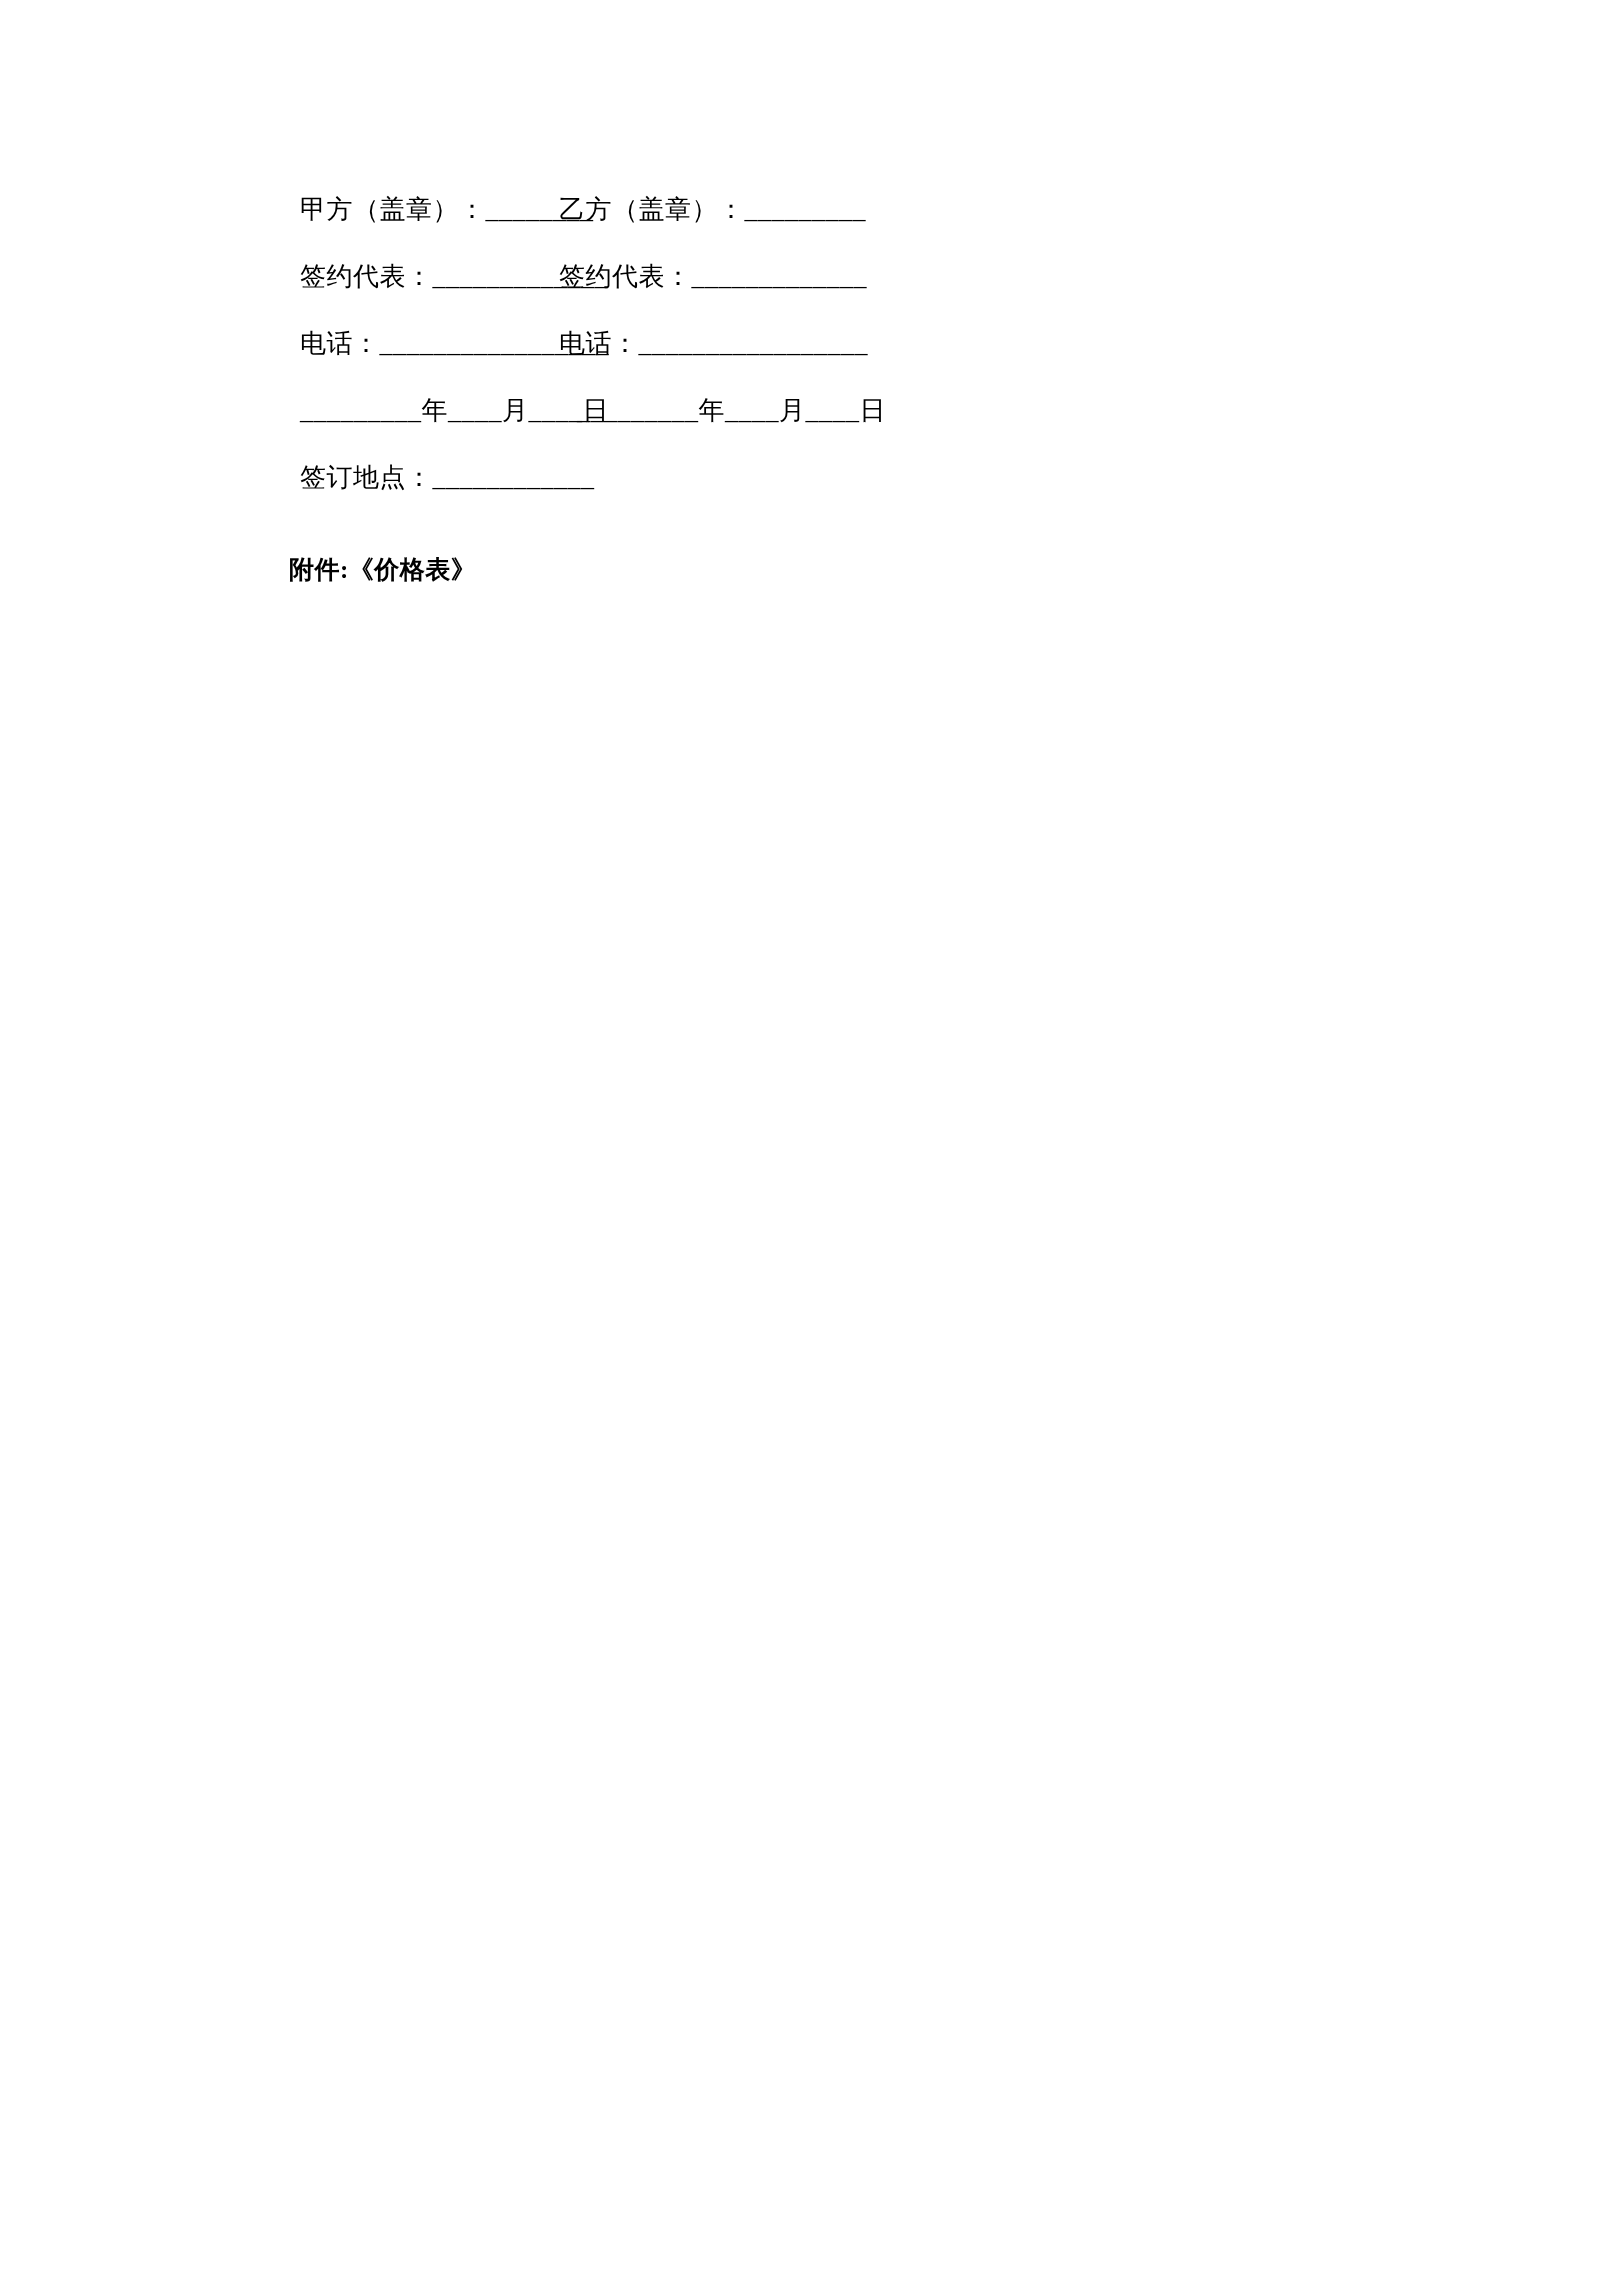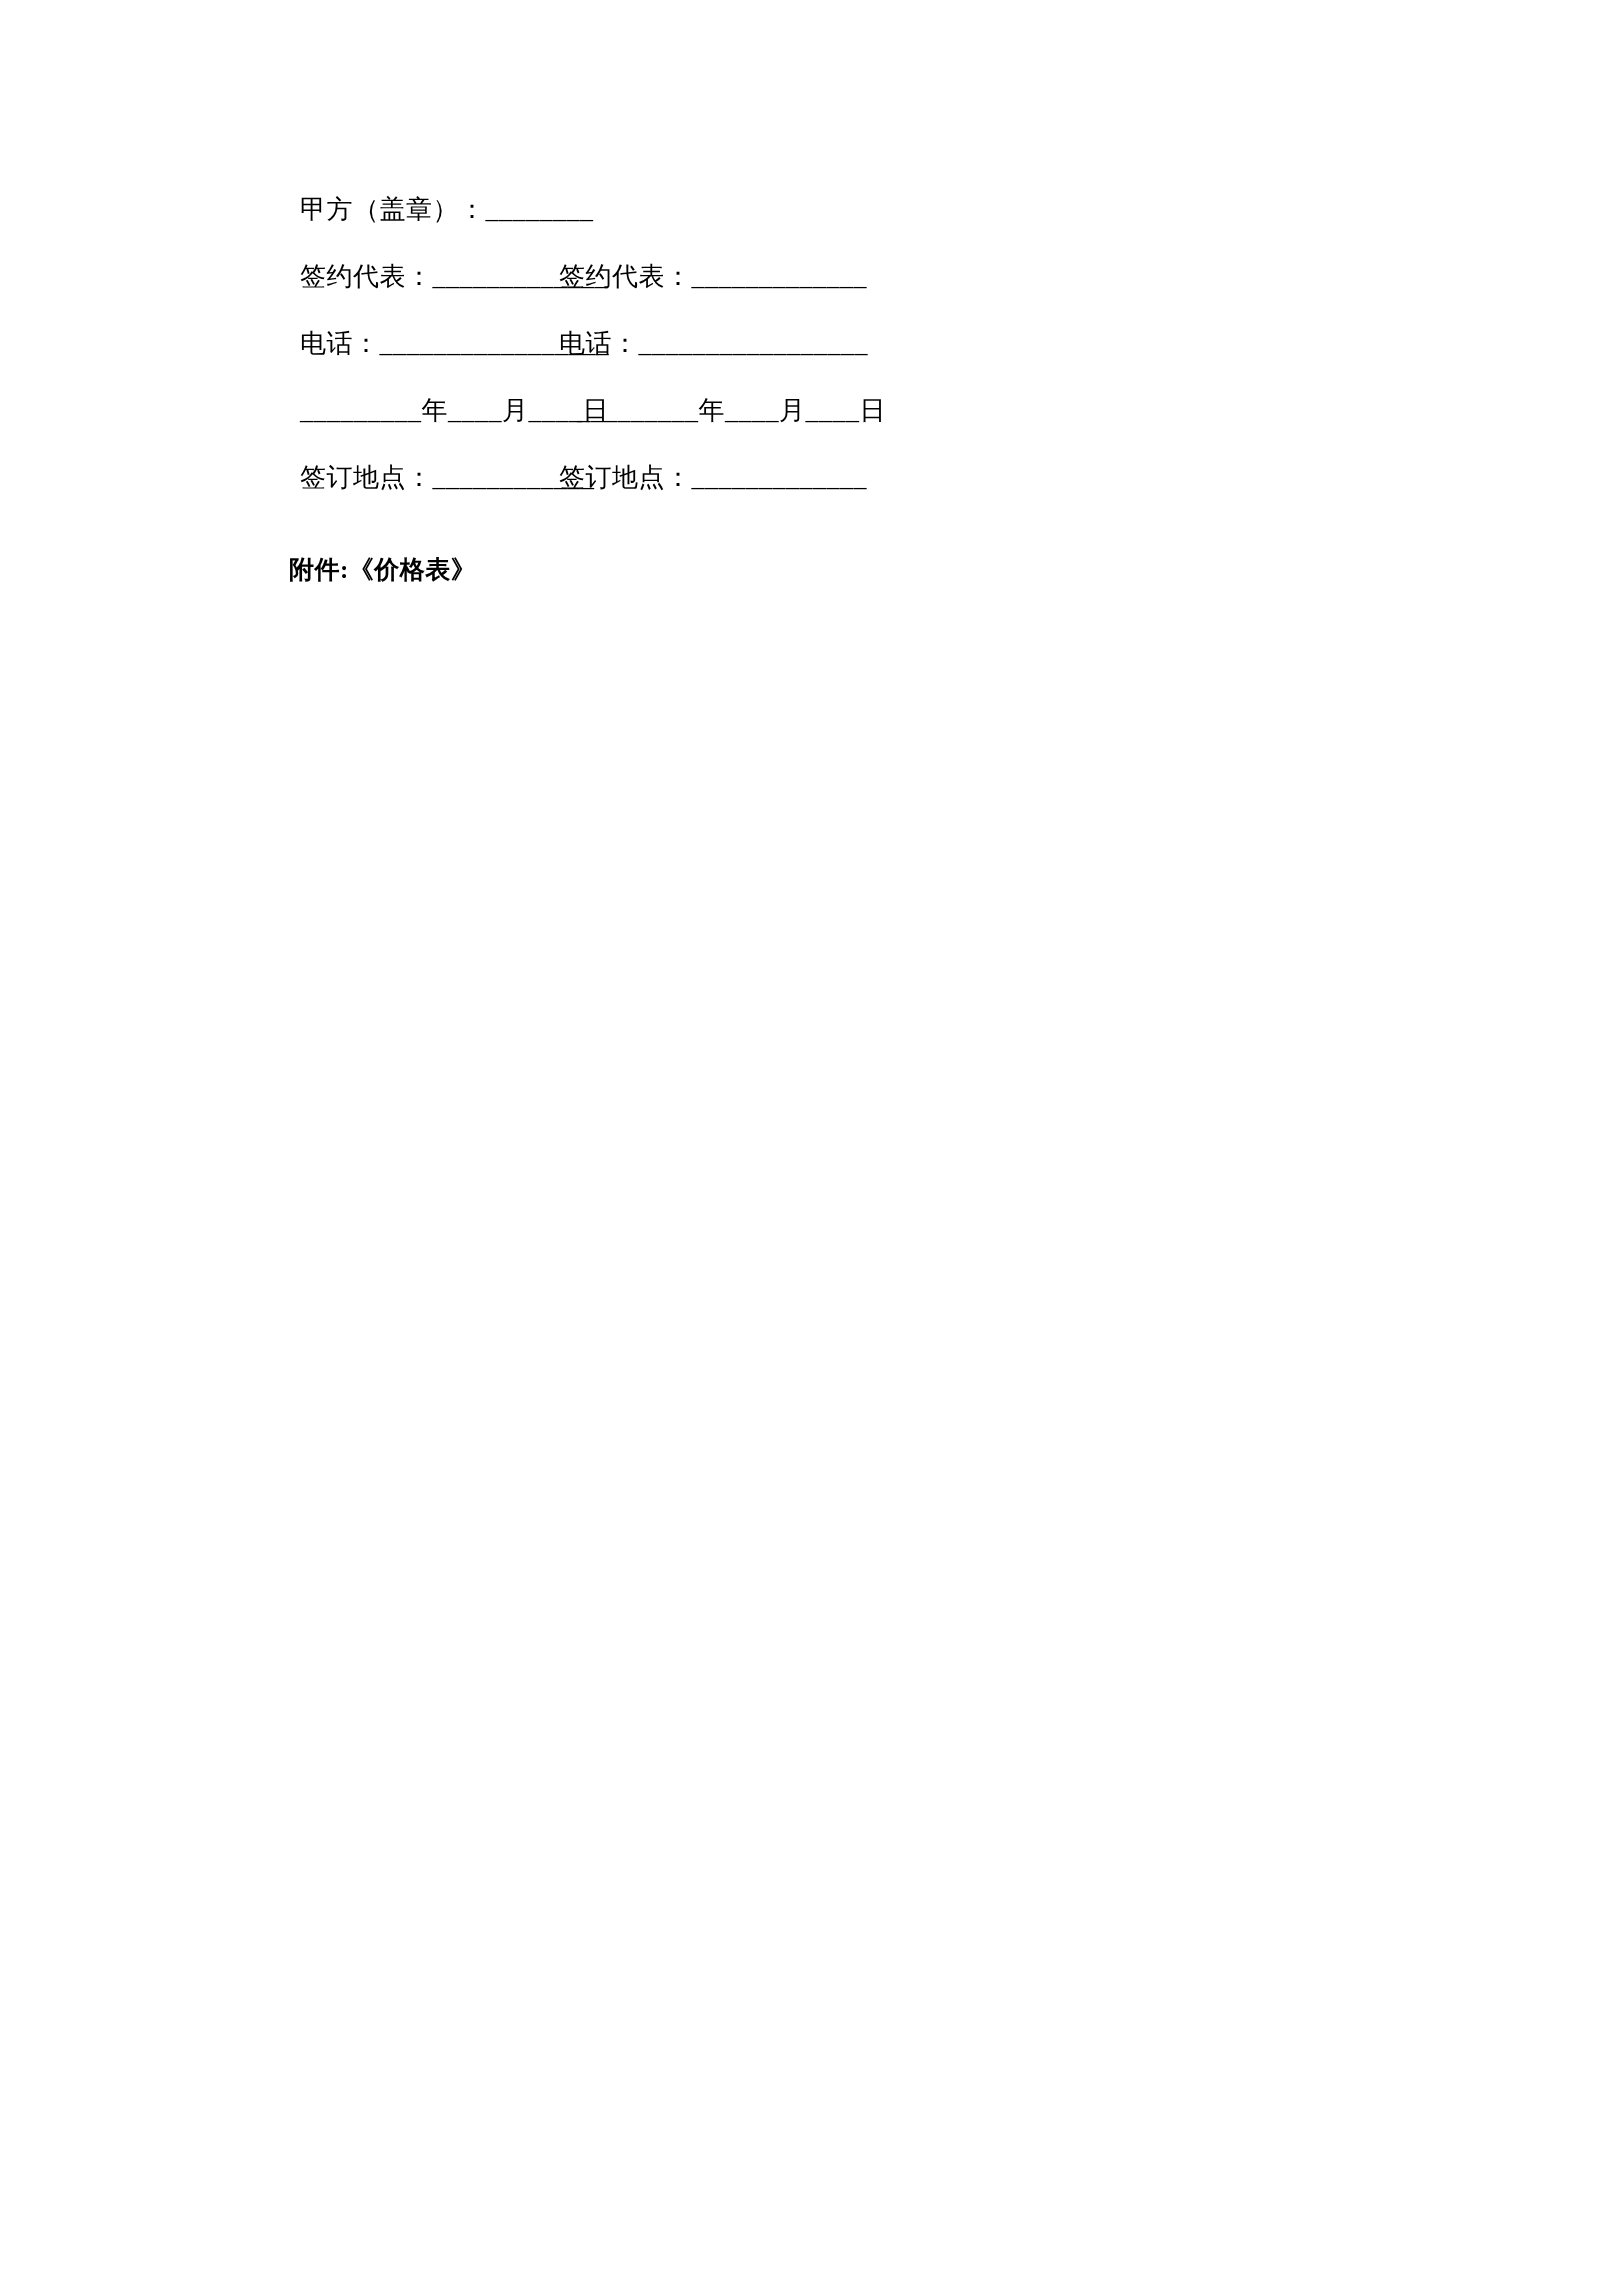--- a/index.html
+++ b/index.html
@@ -67,20 +67,23 @@
 <body>
 
 <div class="page">
 
   <div class="signature-block">
 
     <div class="sig-row">
       <div class="sig-col left">
         <div class="line-text">甲方（盖章）：________</div>
       </div>
+      <div class="sig-col right">
+        <div class="line-text">乙方（盖章）：_________</div>
+      </div>
     </div>
 
     <div class="sig-row">
       <div class="sig-col left">
         <div class="line-text">签约代表：_____________</div>
       </div>
       <div class="sig-col right">
         <div class="line-text">签约代表：_____________</div>
       </div>
     </div>
@@ -100,23 +103,20 @@
       </div>
       <div class="sig-col right">
         <div class="line-text indent-date">_________年____月____日</div>
       </div>
     </div>
 
     <div class="sig-row">
       <div class="sig-col left">
         <div class="line-text">签订地点：____________</div>
       </div>
-      <div class="sig-col right">
-        <div class="line-text">签订地点：_____________</div>
-      </div>
     </div>
 
   </div>
 
   <div class="attachment">附件:《价格表》</div>
 
 </div>
 
 
 </body></html>

